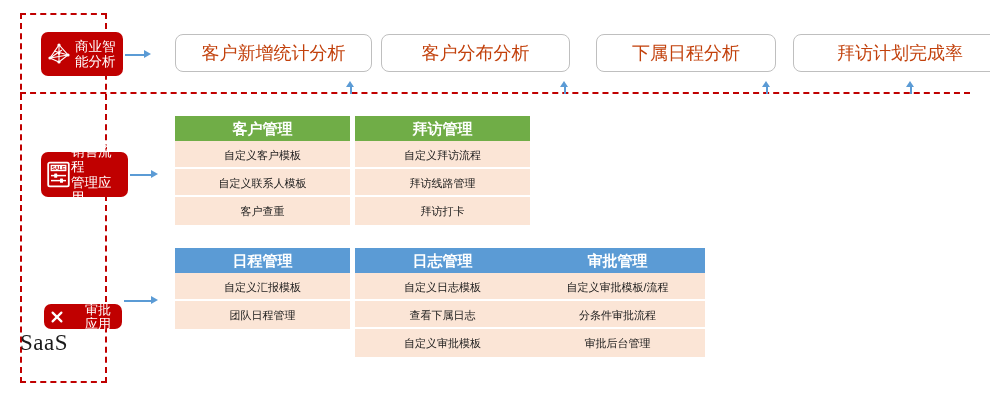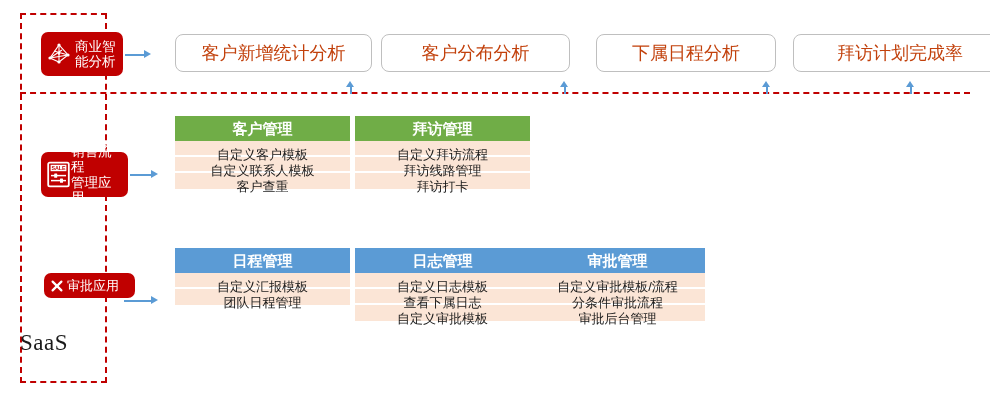--- a/index.html
+++ b/index.html
@@ -40,21 +40,21 @@
   .badge .btext{
     font-size:13.5px;line-height:15.5px;font-weight:normal;
     white-space:pre-line;
   }
   .badge .bicon{
     flex:0 0 auto;display:flex;align-items:center;justify-content:center;
   }
 
   #badge-bi{left:41px;top:32px;width:82px;height:44px;padding:0 6px 0 5px;gap:3px;}
   #badge-sales{left:41px;top:152px;width:87px;height:45px;padding:0 5px 0 5px;}
-  #badge-approval{left:44px;top:273px;width:91px;height:25px;padding:0 6px 0 6px;gap:3px;}
+  #badge-approval{left:44px;top:304px;width:78px;height:25px;padding:0 6px 0 6px;gap:21px;}
   #badge-approval .btext{font-size:13px;line-height:14px;}
 
   
   .r-arrow{position:absolute;height:9px;}
   .r-arrow .shaft{
     position:absolute;left:0;top:3.5px;height:2px;background:#5B9BD5;
   }
   .r-arrow .head{
     position:absolute;top:0;width:0;height:0;
     border-top:4.5px solid transparent;border-bottom:4.5px solid transparent;
@@ -84,22 +84,22 @@
 
   
   .card{position:absolute;width:175px;}
   .card .chead{
     height:25px;line-height:25px;text-align:center;
     color:#ffffff;font-size:15px;font-weight:bold;
   }
   .card.green .chead{background:#70AD47;}
   .card.blue  .chead{background:#5B9BD5;}
   .card .crow{
-    height:16px;line-height:28px;text-align:center;
-    background:#FBE5D6;color:#1a1a1a;font-size:13px;
+    height:28px;line-height:28px;text-align:center;
+    background:#FBE5D6;color:#1a1a1a;font-size:11px;
     border-bottom:2px solid #ffffff;
     box-sizing:border-box;
   }
   .card .crow:last-child{border-bottom:none;}
 </style>
 </head>
 <body>
 
 <div id="stage">
 

